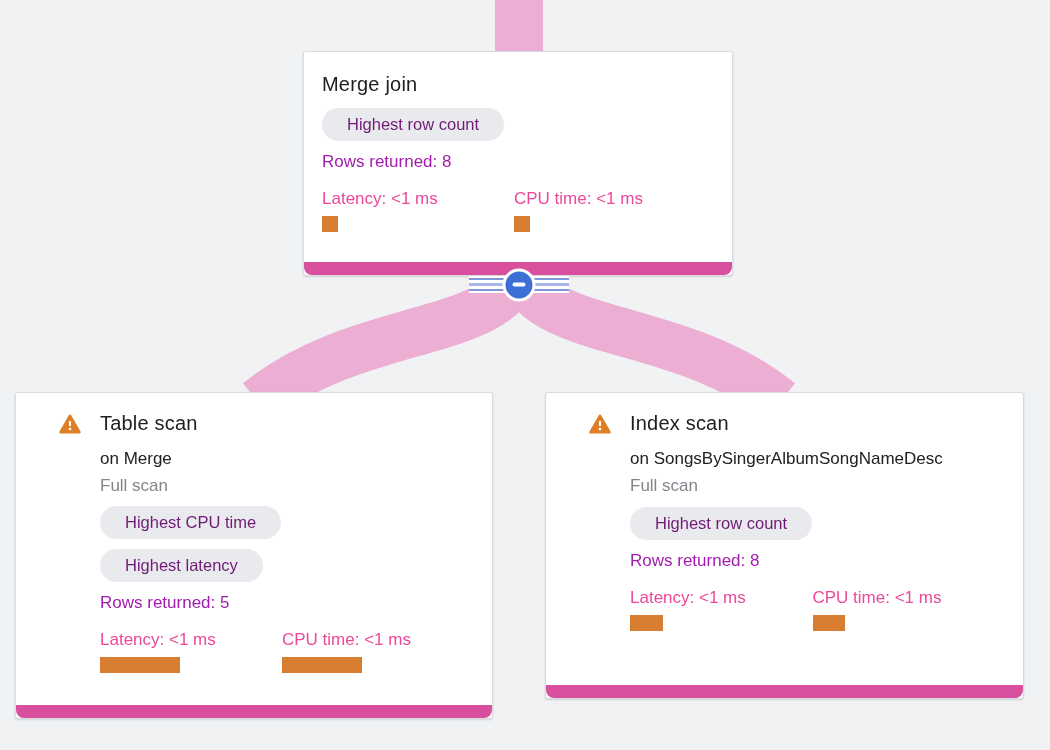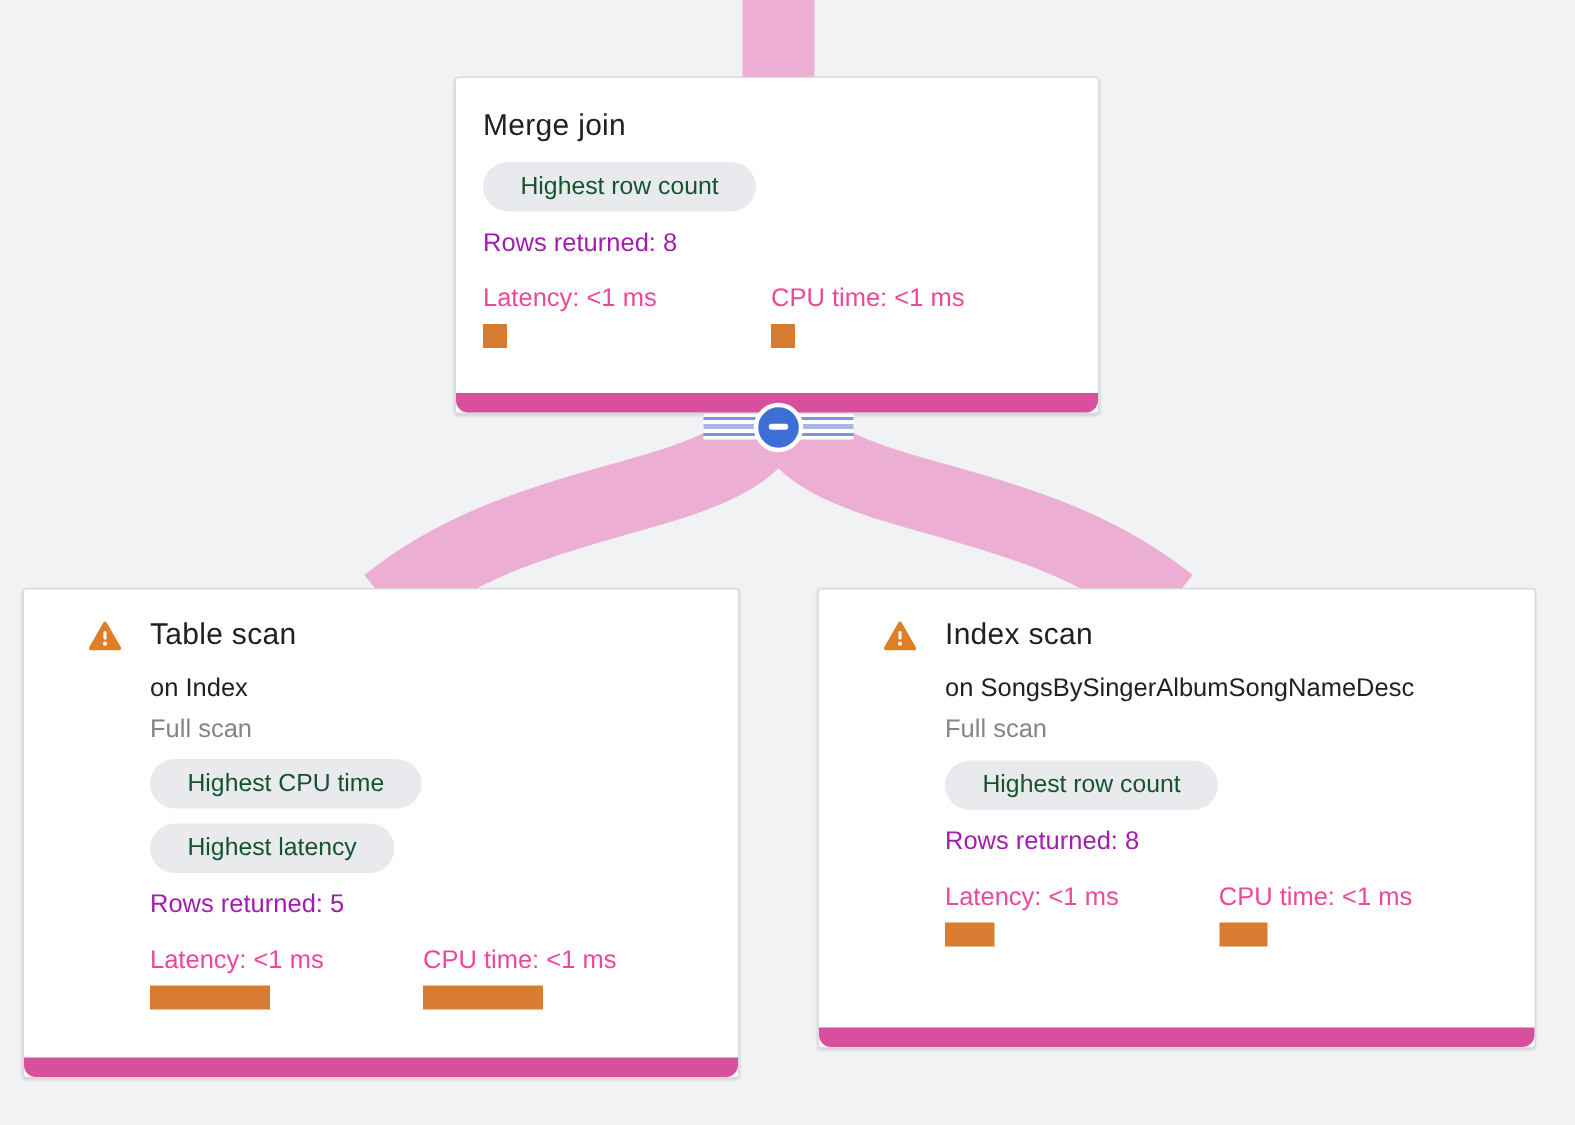--- a/index.html
+++ b/index.html
@@ -36,21 +36,21 @@
   .warn-wrap{width:22px;margin-right:19px;display:flex;align-items:center;}
   .node-title{
     font-size:20px;line-height:25px;color:#202124;font-weight:500;
     letter-spacing:.2px;
   }
   .indent{margin-left:41px;}
   .node-target{font-size:17px;line-height:21px;color:#202124;margin-top:12px;}
   .node-scan-type{font-size:17px;line-height:21px;color:#80868b;margin-top:6px;}
   .badge{
     display:inline-block;
-    background:#e8eaed;color:#14532d;
+    background:#e8eaed;color:#701a75;
     font-size:16.5px;line-height:21px;
     padding:6px 25px;border-radius:17px;
     margin-top:11px;
   }
   .badge-stack .badge{display:table;margin-top:10px;}
   .rows-returned{font-size:17px;line-height:21px;color:#a21caf;margin-top:10px;}
   .metrics{display:flex;margin-top:16px;}
   .metric{width:192px;}
   .metric-label{font-size:17px;line-height:21px;color:#ec4899;white-space:nowrap;}
   .metric-bar{height:16px;background:#d87c31;margin-top:7px;}
@@ -120,21 +120,21 @@
         <span class="warn-wrap">
           <svg width="22" height="20" viewBox="0 0 24 22">
             <path d="M12 2 L22.3 20 H1.7 Z" fill="#de7f26" stroke="#de7f26" stroke-width="3" stroke-linejoin="round"></path>
             <rect x="10.85" y="7.4" width="2.3" height="6.2" rx="1.1" fill="#ffffff"></rect>
             <circle cx="12" cy="16.6" r="1.5" fill="#ffffff"></circle>
           </svg>
         </span>
         <span class="node-title">Table scan</span>
       </div>
       <div class="indent">
-        <div class="node-target">on Index</div>
+        <div class="node-target">on Merge</div>
         <div class="node-scan-type">Full scan</div>
         <div class="badge-stack">
           <span class="badge">Highest CPU time</span>
           <span class="badge">Highest latency</span>
         </div>
         <div class="rows-returned">Rows returned: 5</div>
         <div class="metrics">
           <div class="metric">
             <div class="metric-label">Latency: &lt;1 ms</div>
             <div class="metric-bar" style="width: 80px;"></div>

